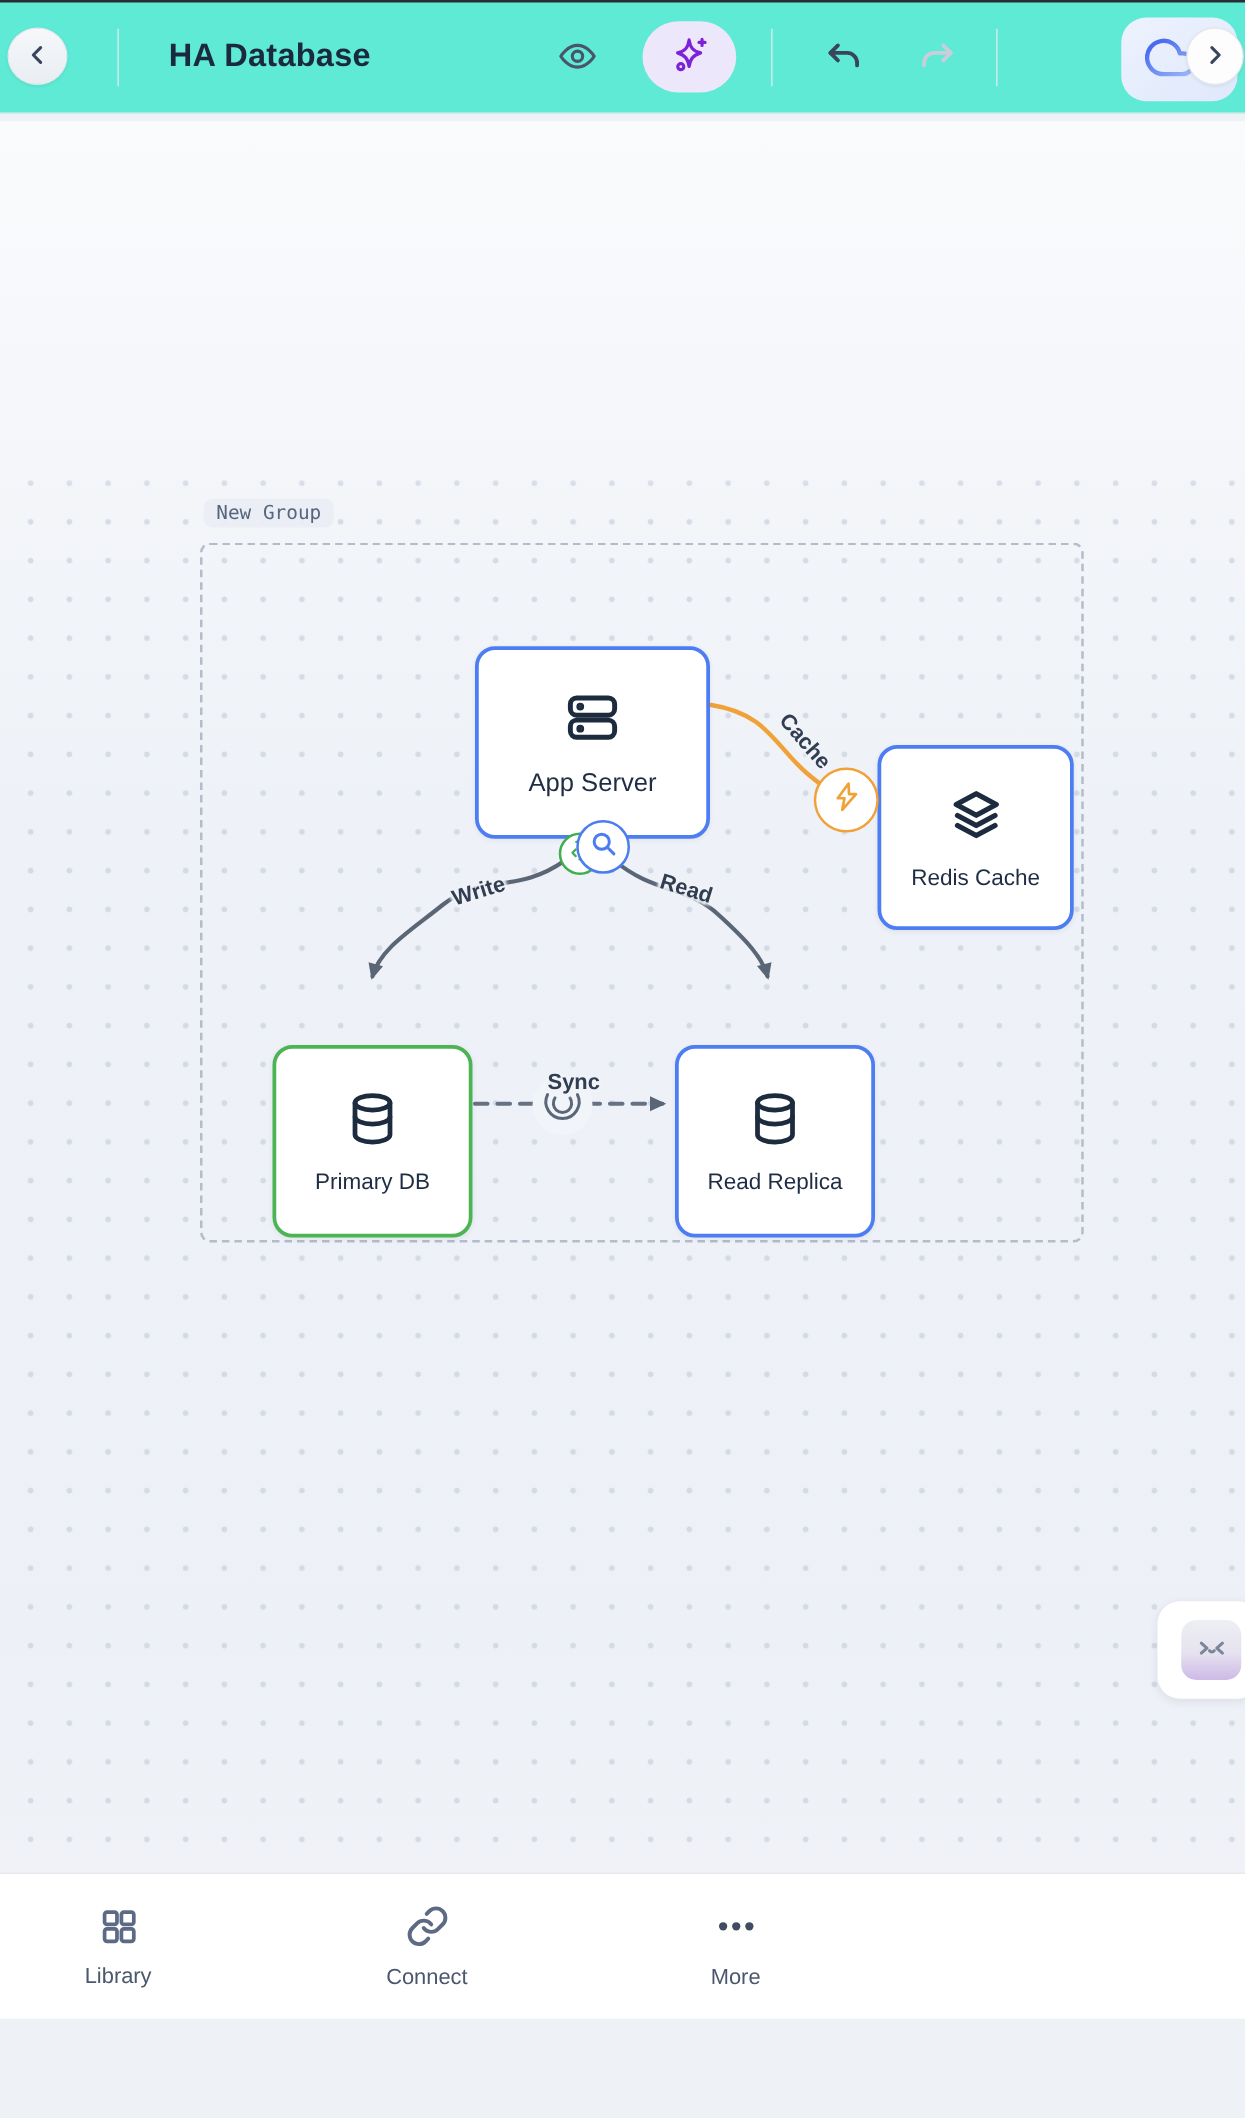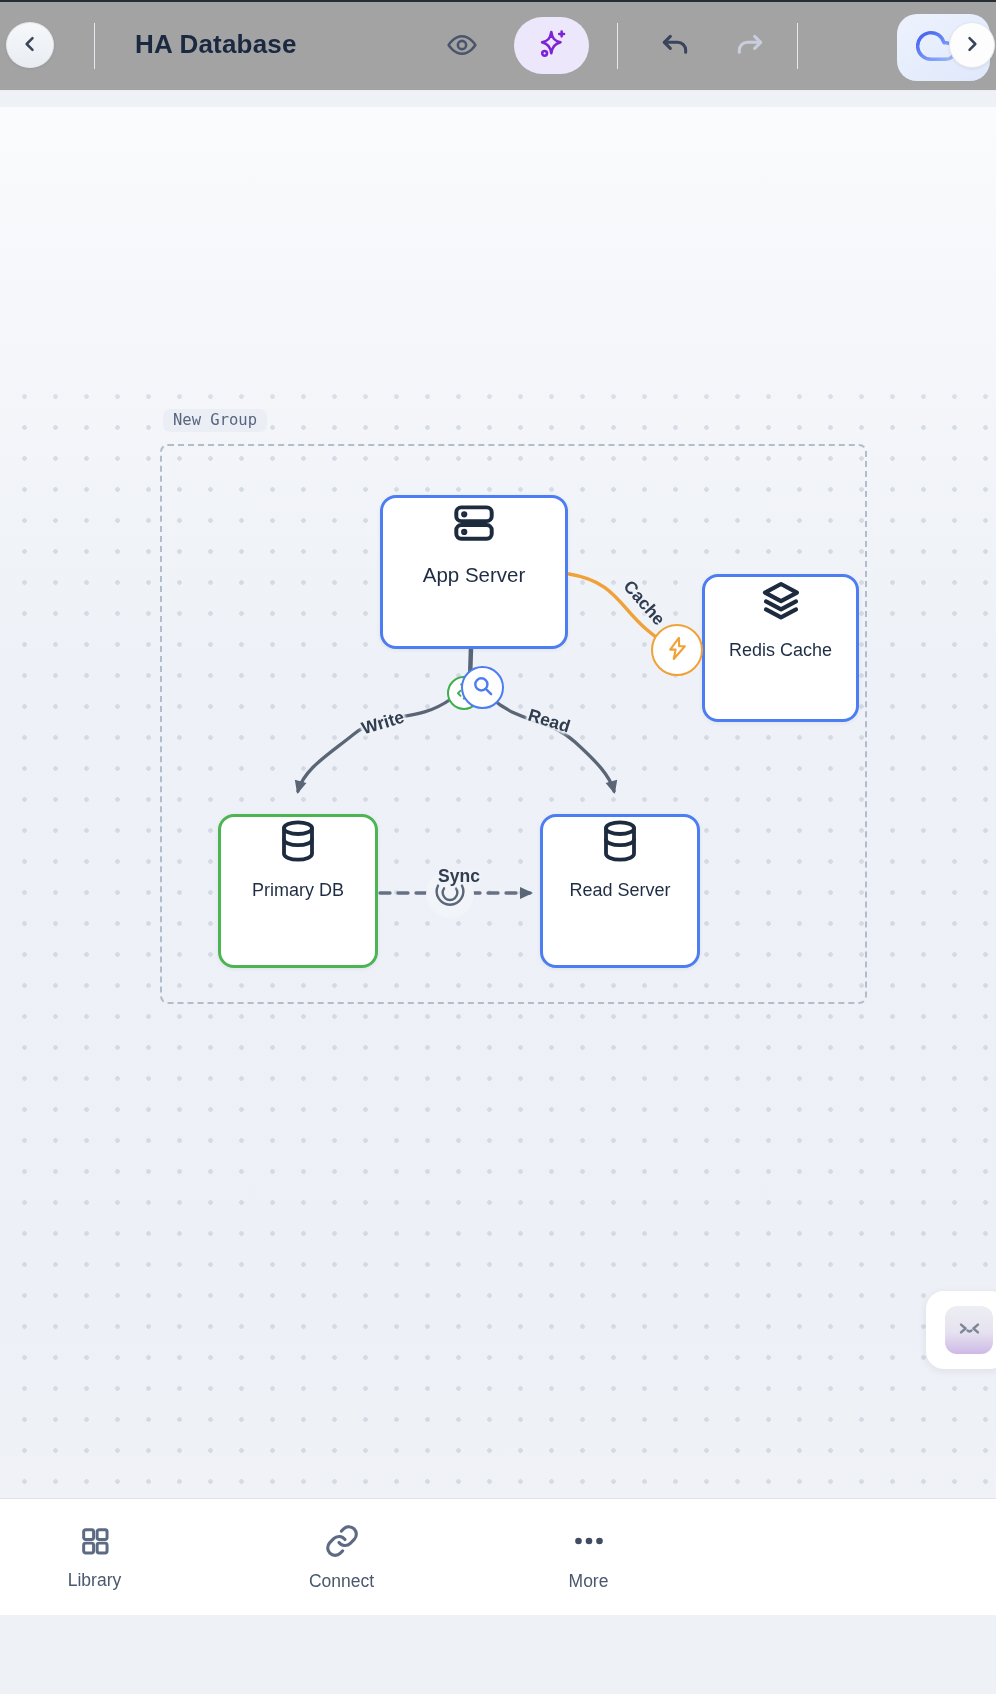--- a/index.html
+++ b/index.html
@@ -1,55 +1,55 @@
 <!DOCTYPE html>
 <html><head>
 <meta charset="utf-8">
 <style>
   * { margin:0; padding:0; box-sizing:border-box; }
   html,body { width:996px; height:1694px; overflow:hidden;
     font-family:"Liberation Sans", sans-serif; background:#eef1f6; }
 
   
   .topstrip { position:absolute; left:0; top:0; width:996px; height:2px; background:#272c35; z-index:20; }
-  .topbar { position:absolute; left:0; top:0; width:996px; height:91px; background:#a3a3a3;
+  .topbar { position:absolute; left:0; top:0; width:996px; height:91px; background:#5eead4;
     border-bottom:1px solid #e9ecf1; z-index:10;padding-left:38px; }
   .circle-btn { position:absolute; border-radius:50%; background:linear-gradient(180deg,#f6f8fa,#e9edf2);
     border:1px solid #e4e8ee; box-shadow:0 1px 3px rgba(25,35,55,.08);
     display:flex; align-items:center; justify-content:center; }
   .vdiv { position:absolute; width:1px; top:23px; height:46px; background:#e6e9ef; }
   .title { position:absolute; left:135px; top:0; height:91px; line-height:88px;
     font-size:26px; font-weight:700; color:#1a2940; letter-spacing:.2px; }
   .iconbtn { position:absolute; display:flex; align-items:center; justify-content:center; background:transparent; border:none; }
   .ai-pill { position:absolute; left:514px; top:17px; width:75px; height:57px; border-radius:29px;
     background:#ece7fa; display:flex; align-items:center; justify-content:center; border:none; }
   .cloud-btn { position:absolute; left:897px; top:14px; width:93px; height:67px; border-radius:20px;
     background:linear-gradient(145deg,#edf2fd,#dfe8fb); display:flex; align-items:center; justify-content:center;
     padding-right:16px; border:none; }
   .next-btn { left:949px; top:22px; width:46px; height:46px; background:#fdfdfe; z-index:12; }
 
   
-  .canvas { position:absolute; left:0; top:107px; width:996px; height:1486px; overflow:hidden;
+  .canvas { position:absolute; left:0; top:97px; width:996px; height:1486px; overflow:hidden;
     background:linear-gradient(180deg,#fafbfd 0%,#f5f7fa 14%,#eef1f7 38%,#edf0f6 82%,#f1f3f8 100%); }
   .dotgrid { position:absolute; left:0; top:262px; width:996px; height:1222px;
     background-image:radial-gradient(circle,#c4cdda 2px,transparent 2.6px);
     background-size:31px 31px; background-position:9px 12px; opacity:.62;
     -webkit-mask-image:linear-gradient(180deg,transparent,#000 30px,#000 calc(100% - 20px),transparent);
     mask-image:linear-gradient(180deg,transparent,#000 30px,#000 calc(100% - 20px),transparent); }
   .group-rect { position:absolute; left:160px; top:337px; width:707px; height:560px;
     border:2px dashed #b3bccb; border-radius:8px; }
   .group-label { position:absolute; left:163px; top:302px; padding:2px 10px 3px;
     background:rgba(234,238,244,.92); border-radius:7px;
     font-family:"DejaVu Sans Mono", monospace; font-size:15.5px; color:#57657f; }
 
   .edge-svg { position:absolute; left:0; top:0; width:996px; height:1486px; pointer-events:none; }
 
   .node { position:absolute; background:#ffffff; border:3px solid #4d7df2; border-radius:16px;
-    display:flex; flex-direction:column; align-items:center; gap:11px;
-    box-shadow:0 1px 4px rgba(25,40,70,.07); z-index:2; }
+    display:flex; flex-direction:column; align-items:center; justify-content:center; gap:11px;
+    box-shadow:0 1px 4px rgba(25,40,70,.07); z-index:2;margin-top:32px; }
   .node.green { border-color:#4db454; }
   .node .nlabel { font-size:18px; color:#1f2d44; font-weight:500; }
 
   .badge { position:absolute; border-radius:50%; background:#ffffff;
     display:flex; align-items:center; justify-content:center; }
   .badge.code   { left:447px; top:569px; width:34px; height:34px; border:2px solid #3fae4e; z-index:3; }
   .badge.search { left:461px; top:559px; width:43px; height:43px; border:2.5px solid #4b7cf0; z-index:4; }
   .badge.bolt   { left:651px; top:517px; width:52px; height:52px; border:2.5px solid #f0a238; z-index:3; }
   .badge.sync   { left:426px; top:763px; width:48px; height:48px; background:#f1f4f9; z-index:3; }
 
@@ -213,21 +213,21 @@
   </div>
 
   <div class="node" style="left:540px; top:707px; width:160px; height:154px;">
     <span>
       <svg width="48" height="48" viewBox="0 0 24 24" fill="none" stroke="#1d2b3f" stroke-width="1.9" stroke-linecap="round" stroke-linejoin="round">
         <ellipse cx="12" cy="5.6" rx="7" ry="2.9"></ellipse>
         <path d="M5 5.6 V18.4 c0 1.6 3.1 2.9 7 2.9 s7-1.3 7-2.9 V5.6"></path>
         <path d="M5 11.2 c0 1.6 3.1 2.9 7 2.9 s7-1.3 7-2.9"></path>
       </svg>
     </span>
-    <span class="nlabel">Read Server</span>
+    <span class="nlabel">Read Replica</span>
   </div>
 
   <div class="edge-label" style="left:383px; top:616px; transform:translate(-50%,-50%) rotate(-17deg);">Write</div>
   <div class="edge-label" style="left:549px; top:614px; transform:translate(-50%,-50%) rotate(17deg);">Read</div>
   <div class="edge-label" style="left:644px; top:496px; transform:translate(-50%,-50%) rotate(49deg);">Cache</div>
   <div class="edge-label" style="left:459px; top:769px;">Sync</div>
 
   <div class="badge code">
     <span>
       <svg width="21" height="21" viewBox="0 0 24 24" fill="none" stroke="#3fae4e" stroke-width="2.1" stroke-linecap="round" stroke-linejoin="round">

